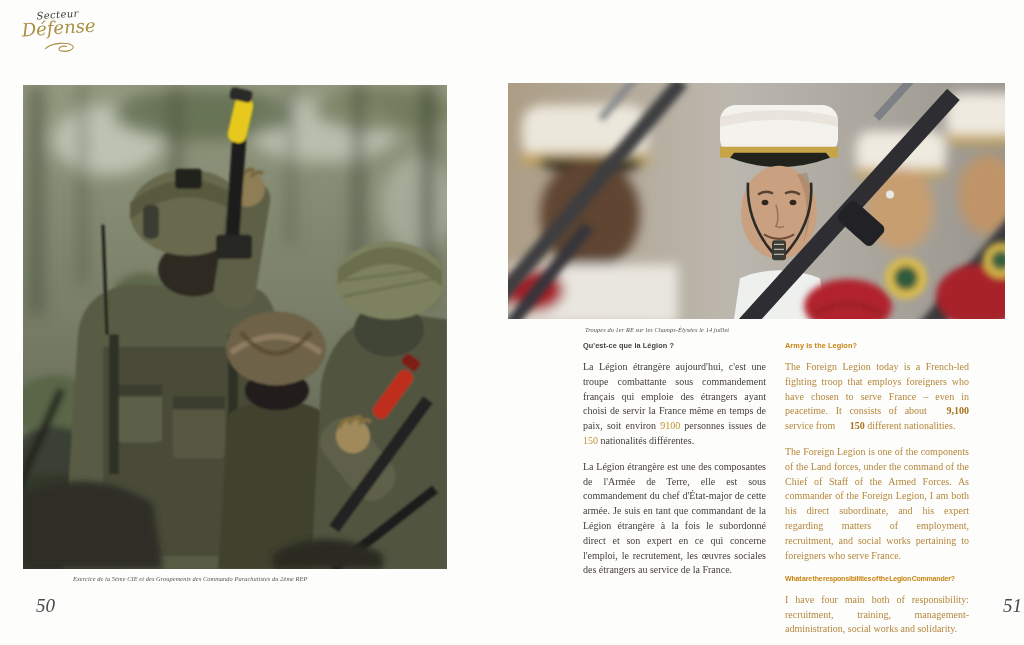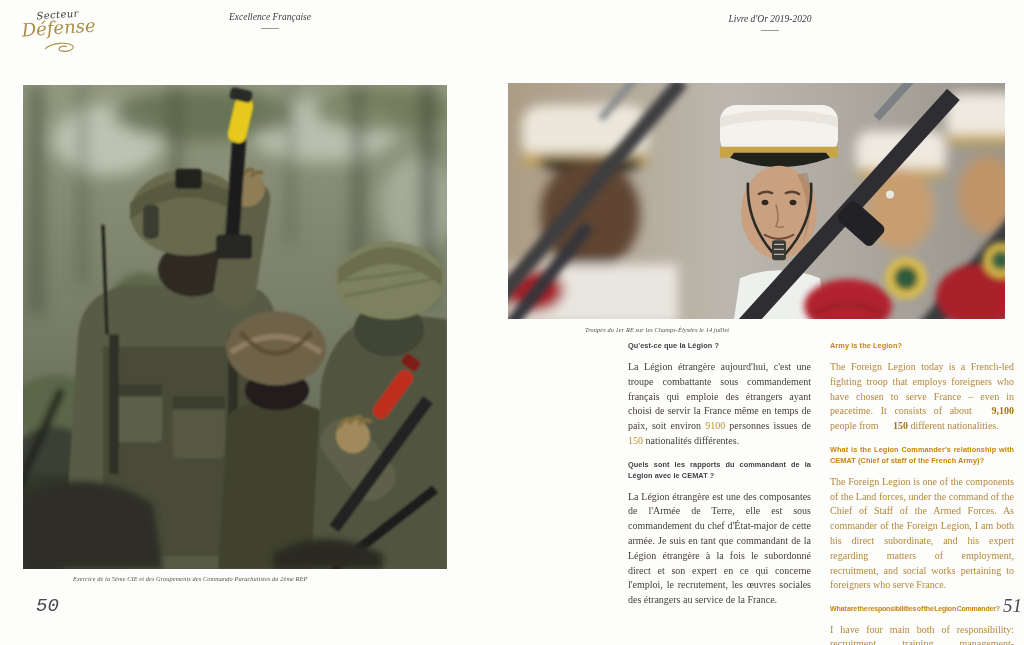--- a/index.html
+++ b/index.html
@@ -19,24 +19,24 @@
   
   .photo{position:absolute;overflow:hidden;background:#777;}
   #photo-left{left:23px;top:85px;width:424px;height:484px;}
   #photo-right{left:508px;top:83px;width:497px;height:236px;}
   .photo svg{display:block;width:100%;height:100%;}
   .caption{position:absolute;font-style:italic;font-size:6.3px;color:#55514b;letter-spacing:.1px;}
   #caption-left{left:73px;top:575px;}
   #caption-right{left:585px;top:326px;}
   
   .pagenum{position:absolute;font-style:italic;font-size:19px;color:#45484c;font-family:"Liberation Serif",serif;}
-  #pn-left{left:36px;top:595px;font-family:Liberation Mono, monospace;}
+  #pn-left{left:36px;top:595px;}
   #pn-right{left:1003px;top:595px;}
   
-  .col{position:absolute;top:341px;width:183px;margin-left:45px;}
+  .col{position:absolute;top:341px;width:183px;}
   #col-fr{left:583px;}
   #col-en{left:785px;width:184px;}
   .q{font-family:"Liberation Sans",sans-serif;font-weight:bold;font-size:7.3px;line-height:1.5;text-align:justify;margin:0 0 8px 0;color:#3f3f3f;letter-spacing:.1px;}
   .p{font-size:10px;line-height:1.48;text-align:justify;margin:0 0 11px 0;color:#474039;}
   #col-en .q{color:#c8830f;}
   #col-en .p{color:#b5873c;}
   .num-gold{color:#c0922f;}
   #col-en .num-b{font-weight:bold;color:#a8731c;padding-left:12px;}
   .q.tight{font-size:7px;letter-spacing:-.2px;word-spacing:-1.1px;}
 </style>
@@ -46,29 +46,21 @@
 <div id="spread">
 
   <div id="logo">
     <span class="l1">Secteur</span>
     <span class="l2">Défense</span>
     <svg width="34" height="14" viewBox="0 0 34 14">
       <path d="M2 8 C8 2, 26 2, 30 7 C32 10, 24 13, 18 11 C13 9, 18 5, 24 7" fill="none" stroke="#a98e44" stroke-width="1.1"></path>
     </svg>
   </div>
 
-  <div class="running-title" id="rt-left">
-    <span>Excellence Française</span>
-    <span class="dash"></span>
-  </div>
-
-  <div class="running-title" id="rt-right">
-    <span>Livre d'Or 2019-2020</span>
-    <span class="dash"></span>
-  </div>
+
 
   <div class="photo" id="photo-left">
     <svg viewBox="0 0 424 485" preserveAspectRatio="none">
       <defs>
         <filter id="lb8" x="-20%" y="-20%" width="140%" height="140%">
             <feGaussianBlur stdDeviation="8"></feGaussianBlur>
           </filter>
         <filter id="lb3" x="-20%" y="-20%" width="140%" height="140%">
             <feGaussianBlur stdDeviation="3"></feGaussianBlur>
           </filter>
@@ -242,26 +234,24 @@
   </div>
 
   <div class="caption" id="caption-left">Exercice de la 5ème CIE et des Groupements des Commando Parachutistes du 2ème REP</div>
   <div class="caption" id="caption-right">Troupes du 1er RE sur les Champs-Élysées le 14 juillet</div>
   <div class="pagenum" id="pn-left">50</div>
   <div class="pagenum" id="pn-right">51</div>
 
   <div class="col" id="col-fr">
     <p class="q">Qu'est-ce que la Légion ?</p>
     <p class="p"><span>La Légion étrangère aujourd'hui, c'est une troupe combattante sous commandement français qui emploie des étrangers ayant choisi de servir la France même en temps de paix, soit environ </span><span class="num-gold">9100</span><span> personnes issues de </span><span class="num-gold">150</span><span> nationalités différentes.</span></p>
-    <p class="q">Quels sont les rapports du commandant de la Légion avec le CEMAT ?</p>
     <p class="p">La Légion étrangère est une des composantes de l'Armée de Terre, elle est sous commandement du chef d'État-major de cette armée. Je suis en tant que commandant de la Légion étrangère à la fois le subordonné direct et son expert en ce qui concerne l'emploi, le recrutement, les œuvres sociales des étrangers au service de la France.</p>
   </div>
 
   <div class="col" id="col-en">
     <p class="q">Army is the Legion?</p>
-    <p class="p"><span>The Foreign Legion today is a French-led fighting troop that employs foreigners who have chosen to serve France – even in peacetime. It consists of about </span><span class="num-b">9,100</span><span> people from </span><span class="num-b">150</span><span> different nationalities.</span></p>
-    <p class="q">What is the Legion Commander's relationship with CEMAT (Chief of staff of the French Army)?</p>
+    <p class="p"><span>The Foreign Legion today is a French-led fighting troop that employs foreigners who have chosen to serve France – even in peacetime. It consists of about </span><span class="num-b">9,100</span><span> service from </span><span class="num-b">150</span><span> different nationalities.</span></p>
     <p class="p">The Foreign Legion is one of the components of the Land forces, under the command of the Chief of Staff of the Armed Forces. As commander of the Foreign Legion, I am both his direct subordinate, and his expert regarding matters of employment, recruitment, and social works pertaining to foreigners who serve France.</p>
     <p class="q tight">What are the responsibilities of the Legion Commander?</p>
     <p class="p">I have four main both of responsibility: recruitment, training, management-administration, social works and solidarity.</p>
   </div>
 
 </div>
 
 </body></html>

